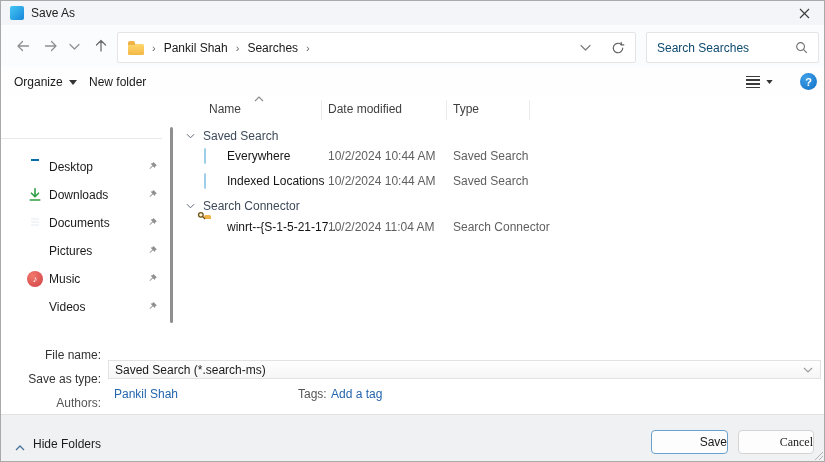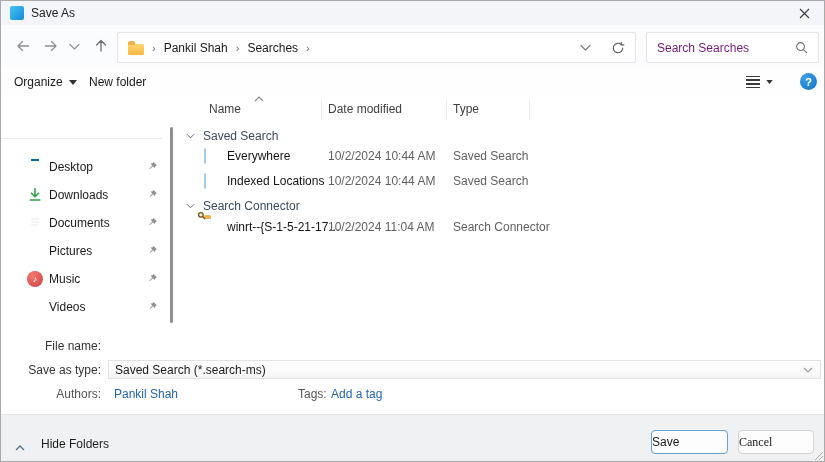--- a/index.html
+++ b/index.html
@@ -17,21 +17,21 @@
   
   .navrow { position:absolute; left:0; top:24px; width:825px; height:42px; background:#fbfcfd; }
   .nav-btn { position:absolute; top:0; height:42px; width:28px; display:flex; align-items:center; justify-content:center; }
   .addressbar { position:absolute; left:116px; top:7px; width:519px; height:31px; background:#fff;
                 border:1px solid #e4e4e6; border-radius:2px; display:flex; align-items:center; padding:0 10px; }
   .crumb-sep { color:#666; margin:0 8px; font-size:11px; }
   .crumb { color:#191919; }
   .addr-right { margin-left:auto; display:flex; align-items:center; gap:20px; }
   .searchbox { position:absolute; left:645px; top:7px; width:173px; height:31px; background:#fff;
                border:1px solid #e4e4e6; border-radius:2px; display:flex; align-items:center; padding:0 10px; }
-  .search-ph { color:#701a75; }
+  .search-ph { color:#0c4a6e; }
   .searchbox .mag { margin-left:auto; }
 
   
   .folder { position:relative; width:16px; height:11px; background:linear-gradient(#ffd76e,#f2b844); border-radius:1.5px; margin-top:3px; }
   .folder::before { content:""; position:absolute; left:0; top:-3px; width:7px; height:4px; background:#efb244; border-radius:2px 2px 0 0; }
   .folder .mag-overlay { position:absolute; right:-2px; bottom:-2px; }
 
   
   .toolbar { position:absolute; left:0; top:66px; width:825px; height:30px; background:#fefefe; }
   .tool-item { position:absolute; top:0; height:30px; display:flex; align-items:center; gap:6px; color:#1a1a1a; }
@@ -67,32 +67,32 @@
   .col-sep { position:absolute; top:99px; width:1px; height:20px; background:#ececec; }
   .group-row { position:absolute; height:16px; display:flex; align-items:center; gap:8px; color:#3e4a59; }
   .file-row { position:absolute; left:175px; width:645px; height:21px; }
   .file-ico { position:absolute; left:28px; top:2px; }
   .saved-search-ico { width:14px; height:16px; border-radius:3px; background:linear-gradient(135deg,#cfeafc,#8cc4e9); border:1px solid #9fcdec; }
   .file-name { position:absolute; left:51px; top:2px; color:#151515;text-align:center; }
   .file-date { position:absolute; left:152px; top:2px; color:#5f5f5f; }
   .file-type { position:absolute; left:277px; top:2px; color:#5f5f5f; }
 
   
-  .form-label { position:absolute; left:0; width:100px; text-align:right; color:#333; }
+  .form-label { position:absolute; left:0; width:100px; text-align:right; color:#333;margin-top:9px; }
   .muted-label { color:#555; }
   .fname-box { position:absolute; left:107px; top:335px; width:713px; height:19px; background:#fff; border:1px solid #86b7dc; display:flex; align-items:center; padding:0 3px; }
   .fname-sel { background:#0c6ec8; color:#fff; padding:1px 3px; }
   .stype-box { position:absolute; left:107px; top:359px; width:713px; height:19px; background:linear-gradient(#fefefe,#f6f6f6); border:1px solid #e2e2e2; display:flex; align-items:center; padding:0 6px; color:#1a1a1a; }
   .box-chevron { position:absolute; right:7px; top:6px; }
   .link { color:#2565ae; }
 
   
   .footer { position:absolute; left:0; top:413px; width:825px; height:49px; background:#f0f1f3; border-top:1px solid #e2e2e4; }
-  .hide-folders { position:absolute; left:14px; top:22px; display:flex; align-items:flex-end; gap:16px; color:#1c1c1c; }
-  .btn { position:absolute; top:15px; height:24px; border-radius:4px; background:#fdfdfe; display:flex; align-items:center; justify-content:flex-start; color:#1a1a1a; }
+  .hide-folders { position:absolute; left:14px; top:22px; display:flex; align-items:flex-end; gap:8px; color:#1c1c1c; }
+  .btn { position:absolute; top:15px; height:24px; border-radius:4px; background:#fdfdfe; display:flex; align-items:center; justify-content:flex-end; color:#1a1a1a; }
   .btn-save { left:650px; width:77px; border:1px solid #69a1cf; }
   .btn-cancel { left:737px; width:76px; border:1px solid #d4d4d4;font-family:Liberation Serif, serif; }
   .grip { position:absolute; right:2px; bottom:2px; }
 
   svg { display:block; }
 </style>
 </head>
 <body>
 
 <div class="dialog">

